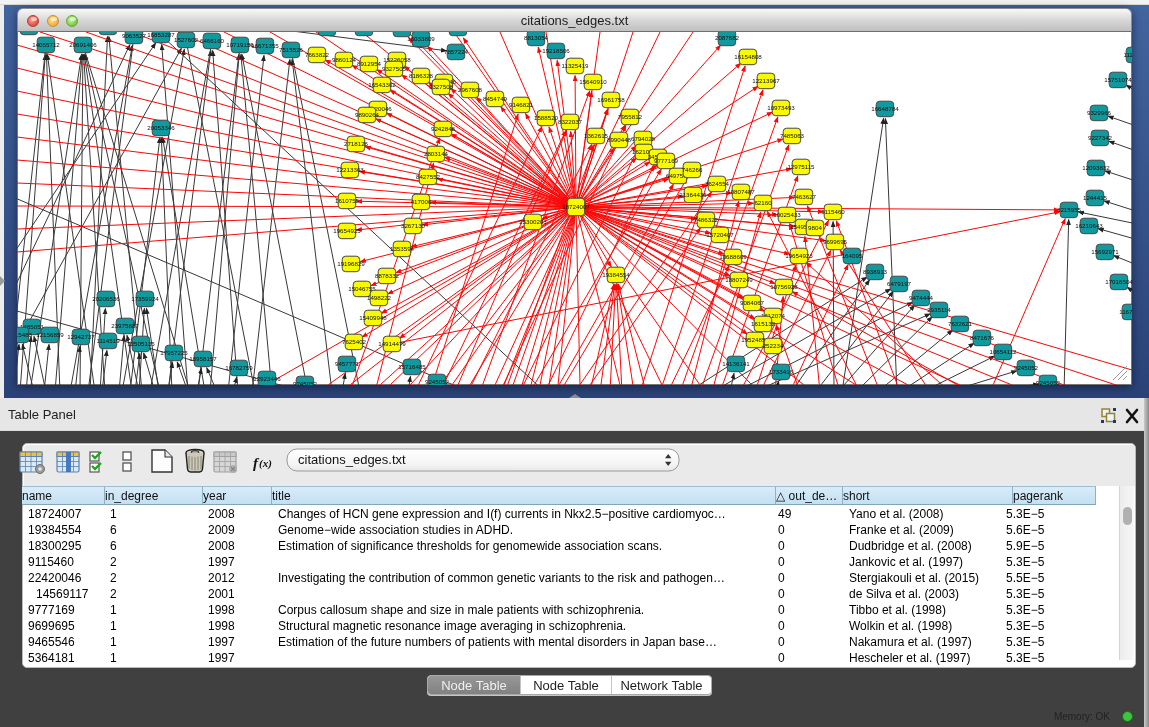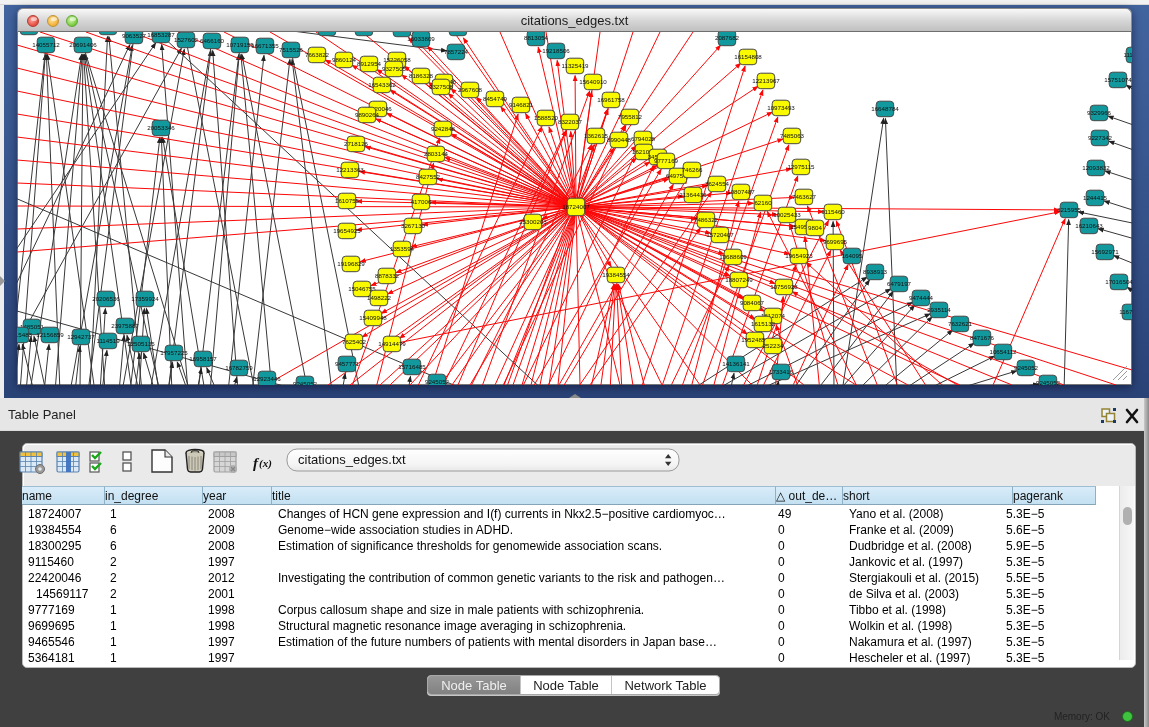--- a/index.html
+++ b/index.html
@@ -1069,17 +1069,17 @@
     <span style="left:778px">0</span>
     <span style="left:849px">Hescheler et al. (1997)</span>
     <span style="left:1006px">5.3E−5</span>
   </div>
 <div id="vsb">
     <div class="th"></div>
   </div>
 <div id="tabs">
     <div class="tab sel" style="width:92px">Node Table</div>
     <div class="tab" style="width:91px">Node Table</div>
-    <div class="tab" style="width:108px">Network Table</div>
+    <div class="tab" style="width:100px">Network Table</div>
   </div>
 <div id="mem">Memory: OK</div>
 <div id="memdot"></div>
 <div id="rstrip"></div>
 
 </body></html>

